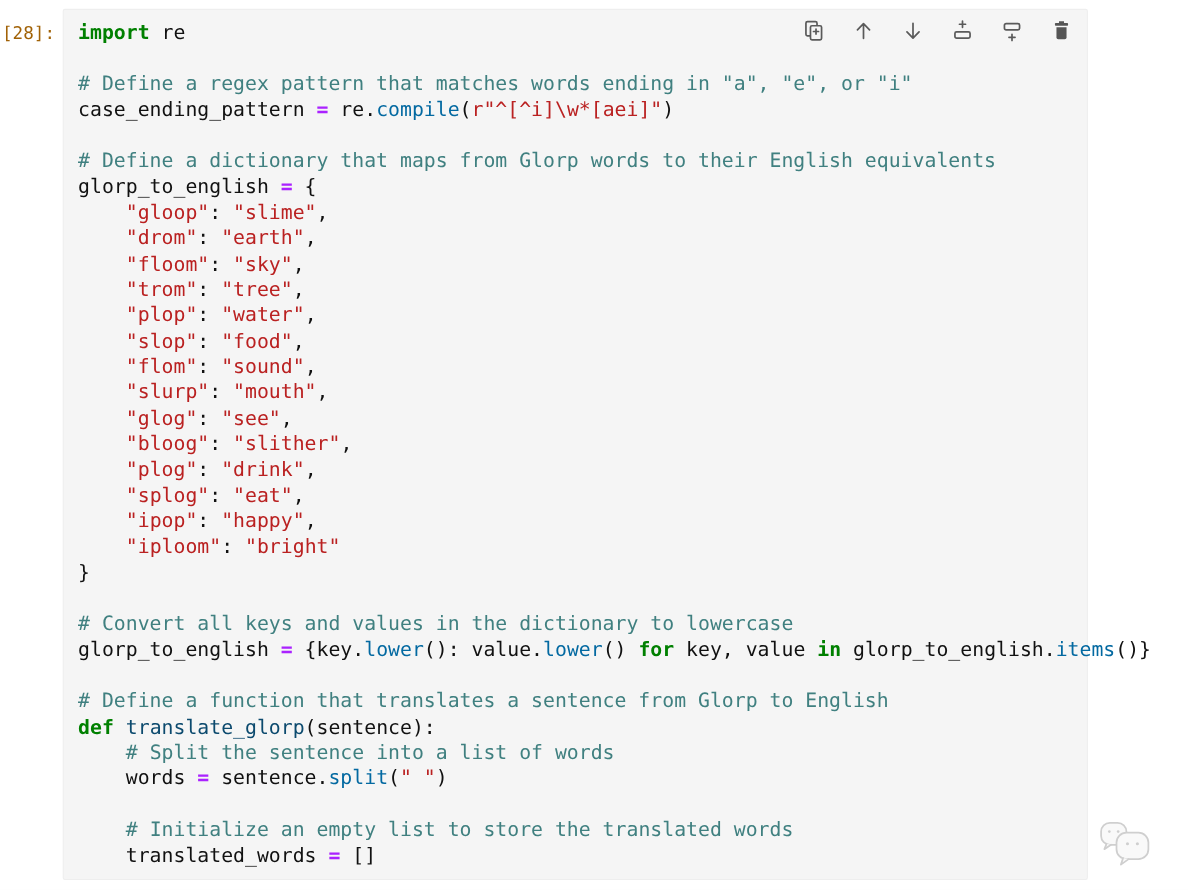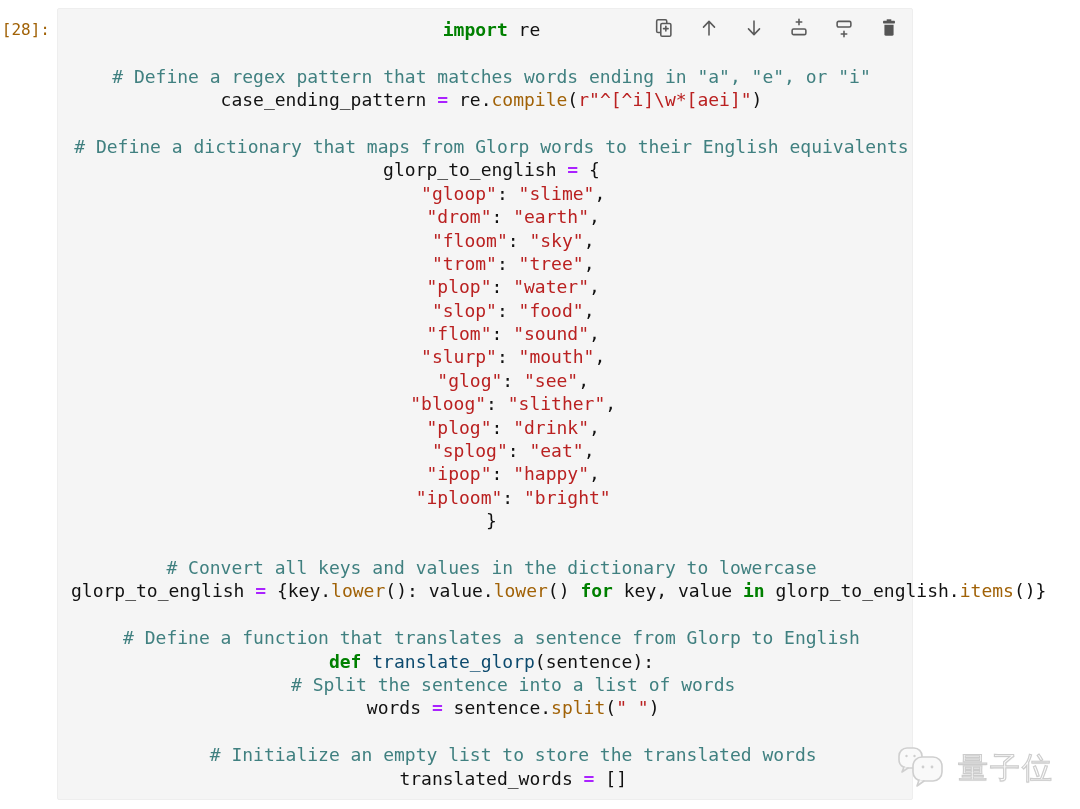--- a/index.html
+++ b/index.html
@@ -6,36 +6,35 @@
   body{
     width:1080px;height:809px;position:relative;overflow:hidden;
     background:#ffffff;
     font-family:"DejaVu Sans Mono","Liberation Mono",monospace;
   }
   .prompt{
     position:absolute;left:0;top:18px;width:50px;
     text-align:right;color:#a16207;font-size:16px;line-height:23.4px;
   }
   .cell{
-    position:absolute;left:57px;top:8px;width:856px;height:792px;
+    position:absolute;left:57px;top:8px;width:932px;height:792px;
     background:#f5f5f5;border:1px solid #eeeeee;border-radius:2px;
     box-sizing:border-box;
-    text-align:center;
   }
   .code{
     padding:9px 0 0 13px;
     font-size:18px;line-height:23.4px;white-space:pre;
     color:#111111;
   }
   .line{height:23.4px;}
   .tok-kw{color:#008000;font-weight:bold;}
   .tok-op{color:#AA22FF;font-weight:bold;}
   .tok-str{color:#BA2121;}
   .tok-com{color:#408080;}
-  .tok-prop{color:#a16207;}
+  .tok-prop{color:#0369a1;}
   .tok-fn{color:#0c4a6e;}
   .tok-pl{color:#111111;}
   .toolbar{
     position:absolute;top:9px;right:12px;display:flex;gap:23px;align-items:center;
   }
   .toolbar button{
     width:22px;height:22px;padding:0;margin:0;border:none;background:transparent;
     cursor:pointer;display:flex;align-items:center;justify-content:center;
   }
   .toolbar svg{width:22px;height:22px;stroke:#5a5a5a;fill:none;
@@ -104,14 +103,13 @@
   <svg class="wm-svg" width="56" height="46" viewBox="0 0 56 46">
     <rect x="3" y="3" width="23" height="20" rx="8"></rect>
     <path d="M8 22 L6 27 L12 23" fill="#f9f9f9"></path>
     <circle cx="10.5" cy="11" r="1.2" fill="#cfcfcf" stroke="none"></circle>
     <circle cx="18.5" cy="11" r="1.2" fill="#cfcfcf" stroke="none"></circle>
     <rect x="17" y="12" width="29" height="24" rx="9"></rect>
     <path d="M23 35 L21 41 L28 36" fill="#f9f9f9"></path>
     <circle cx="27" cy="22" r="1.4" fill="#cfcfcf" stroke="none"></circle>
     <circle cx="36" cy="22" r="1.4" fill="#cfcfcf" stroke="none"></circle>
   </svg>
-  <span class="watermark-text">量子位</span>
 </div>
 
 </body></html>

